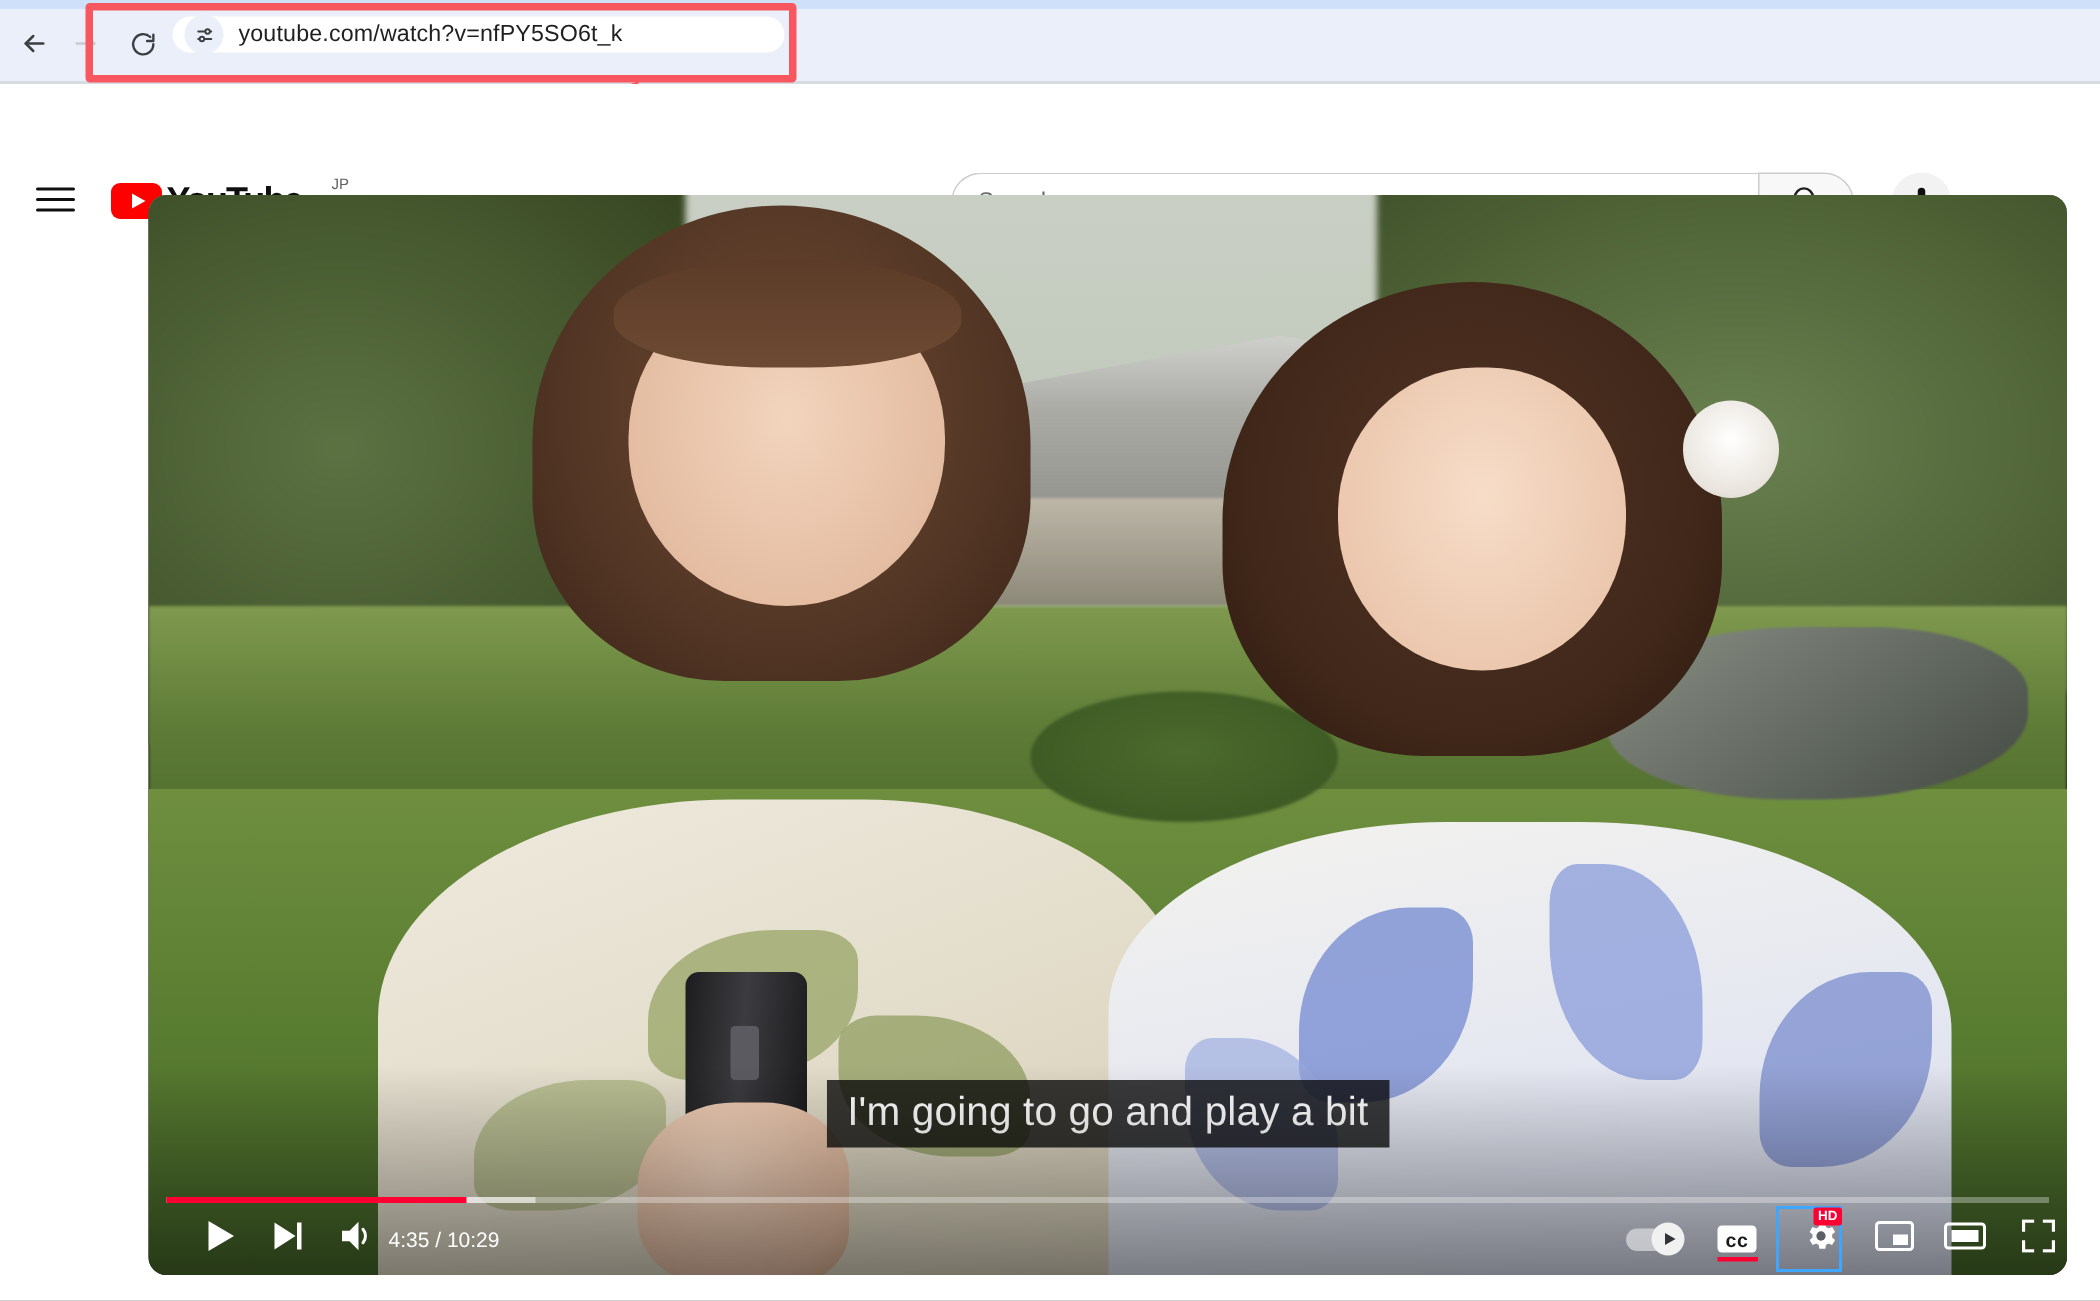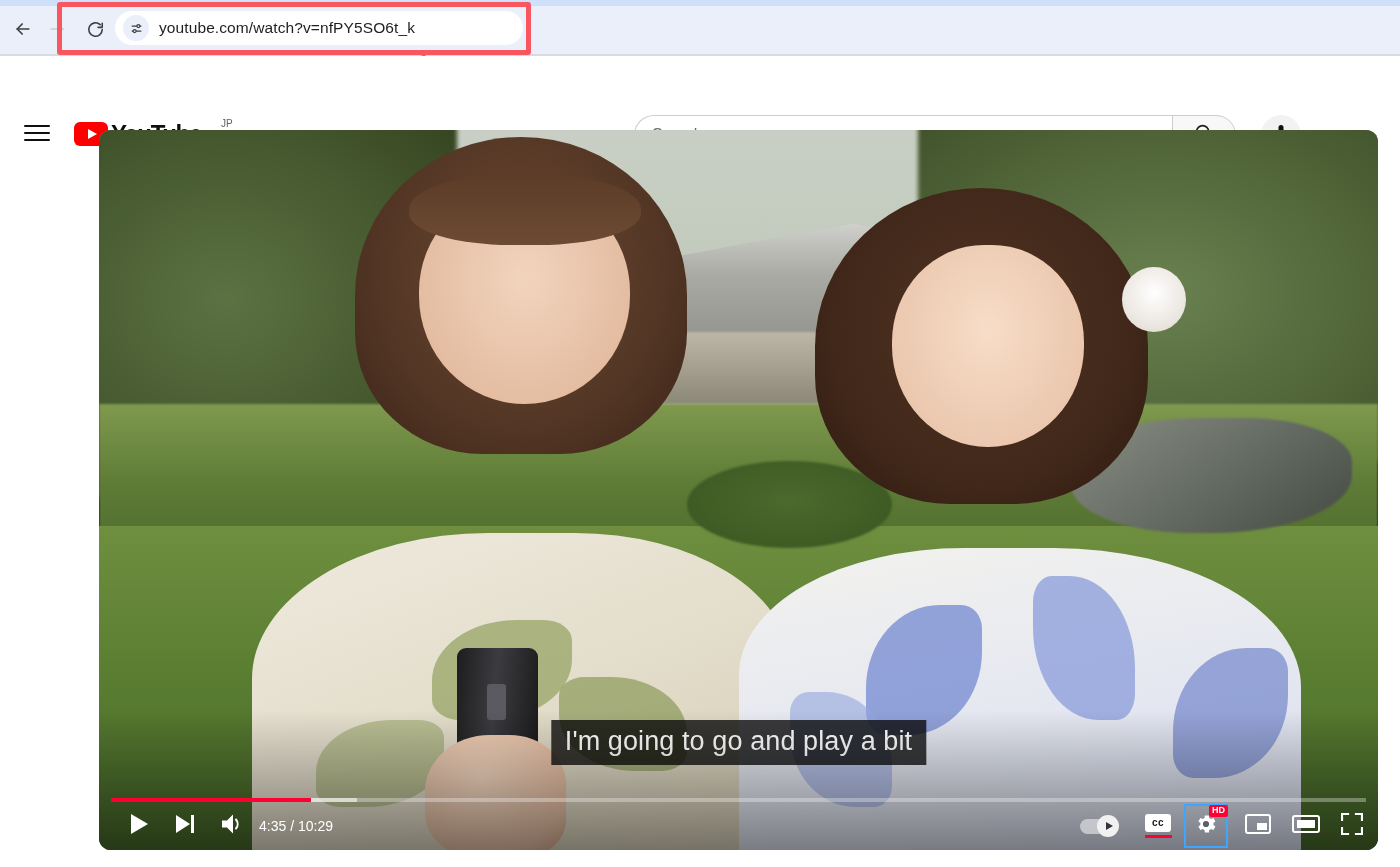--- a/index.html
+++ b/index.html
@@ -29,21 +29,21 @@
     position:absolute; top:12px; width:34px; height:34px;
     display:flex; align-items:center; justify-content:center;
     border-radius:50%;
   }
   .nav-back { left:6px; }
   .nav-fwd  { left:40px; }
   .nav-reload { left:78px; }
   .nav-back svg, .nav-fwd svg, .nav-reload svg { display:block; }
 
   .omnibox {
-    position:absolute; left:115px; top:11px; width:408px; height:34px;
+    position:absolute; left:115px; top:11px; width:408px; height:24px;
     background:#ffffff; border-radius:17px;
     display:flex; align-items:center; padding-left:8px;
   }
   .site-icon {
     width:26px; height:26px; border-radius:50%;
     background:#eaeff9;
     display:flex; align-items:center; justify-content:center;
     flex: 0 0 auto;
   }
   .omni-text {
@@ -211,39 +211,39 @@
   
   .progress-row { position:absolute; left:0; bottom:48px; width:100%; height:4px; }
   .pb-track { position:absolute; left:12px; right:12px; top:0; height:4px; background:rgba(255,255,255,.32); }
   .pb-buffer { position:absolute; left:12px; top:0; height:4px; width:246px; background:rgba(255,255,255,.55); }
   .pb-played { position:absolute; left:12px; top:0; height:4px; width:200px; background:#ff0033; }
 
   
   .ctrl-bar { position:absolute; left:0; bottom:0; width:100%; height:48px; }
   .cbtn {
     position:absolute; top:50%; transform:translateY(-50%);
-    display:flex; align-items:center; justify-content:center;
+    display:flex; align-items:center; justify-content:flex-end;
   }
   .c-play { left:22px; width:36px; height:36px; }
   .c-next { left:68px; width:36px; height:36px; }
   .c-vol  { left:115px; width:36px; height:36px; }
   .c-time { left:160px; color:#fff; font-size:14px; height:20px; white-space:nowrap;
             transform:translateY(-50%); top:50%; position:absolute; line-height:20px; }
 
   .c-autoplay { right:258px; width:44px; height:24px; }
   .ap-track { width:36px; height:15px; border-radius:8px; background:rgba(220,220,225,.72); position:relative; }
   .ap-knob { position:absolute; right:-3px; top:-4px; width:22px; height:22px; border-radius:50%;
              background:#f1f1f1; display:flex; align-items:center; justify-content:center; }
   .ap-knob .t { width:0;height:0;border-left:7px solid #33333a;
                 border-top:4.5px solid transparent;border-bottom:4.5px solid transparent; margin-left:2px; }
 
   .c-cc { right:202px; width:36px; height:30px; flex-direction:column; }
   .cc-box { width:26px; height:18px; background:#fff; border-radius:3px;
             display:flex; align-items:center; justify-content:center;
-            font-size:10px; font-weight:700; color:#1a1a1a; letter-spacing:.5px; line-height:1; }
+            font-size:13px; font-weight:700; color:#1a1a1a; letter-spacing:.5px; line-height:1; }
   .cc-underline { width:27px; height:3px; background:#ff0033; margin-top:3px; }
 
   .c-settings { right:152px; width:40px; height:40px; }
   .settings-focus { position:absolute; inset:-2px; border:2px solid #3ea6ff; }
   .hd-badge { position:absolute; right:-2px; top:-1px; background:#ff0033; color:#fff;
               font-size:9px; font-weight:700; padding:1px 3px; border-radius:2px; line-height:1.1; }
 
   .c-mini { right:102px; width:36px; height:36px; }
   .c-theater { right:54px; width:36px; height:36px; }
   .c-full { right:8px; width:36px; height:36px; }

